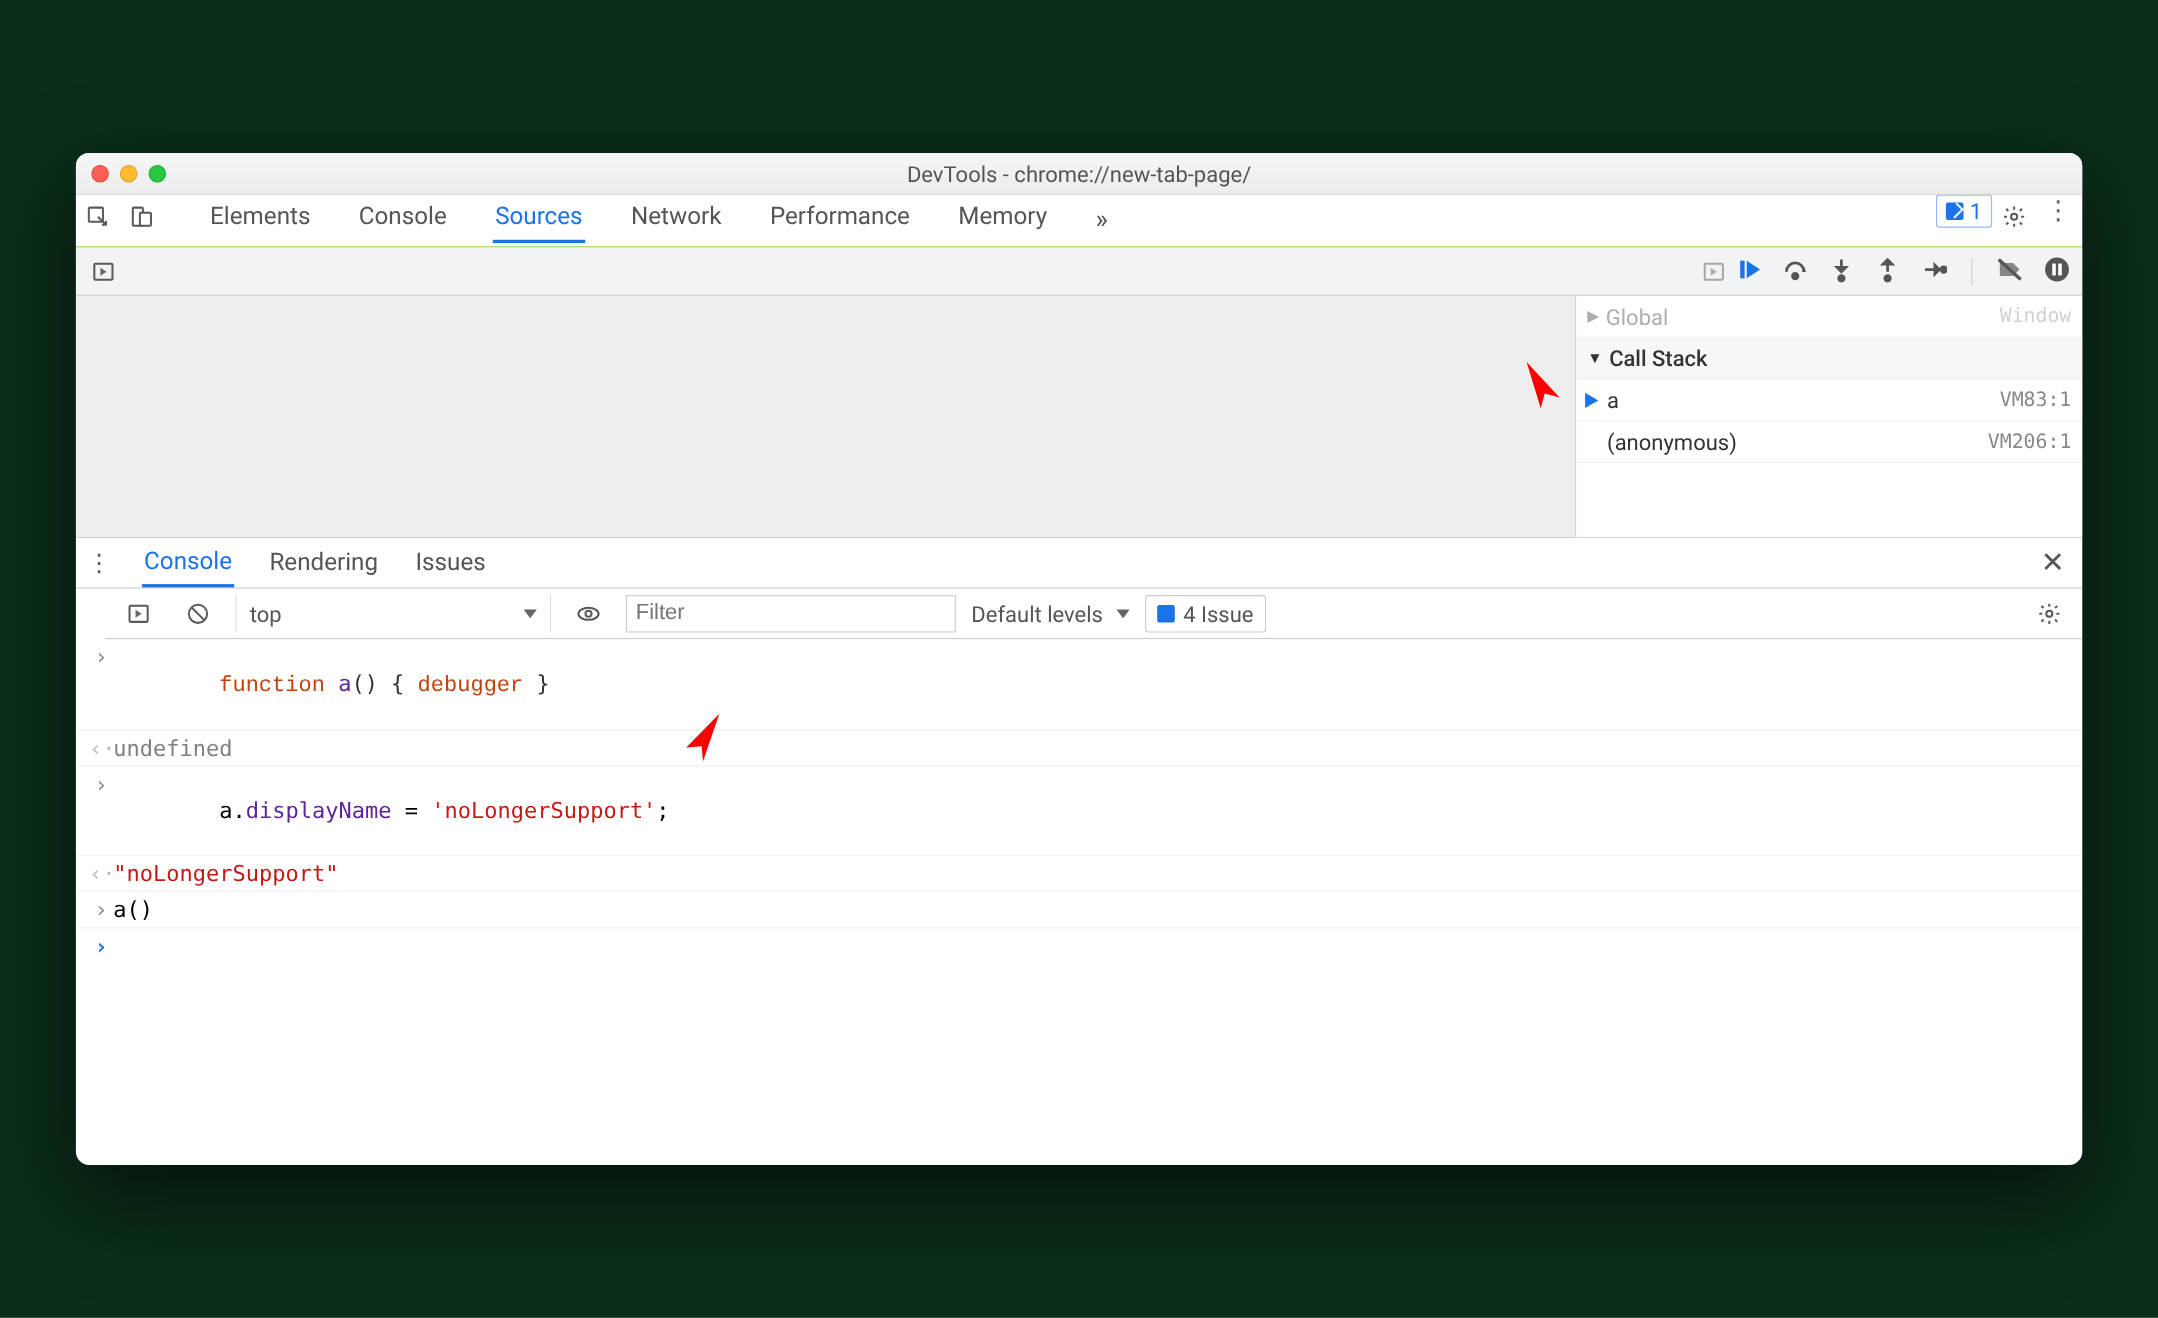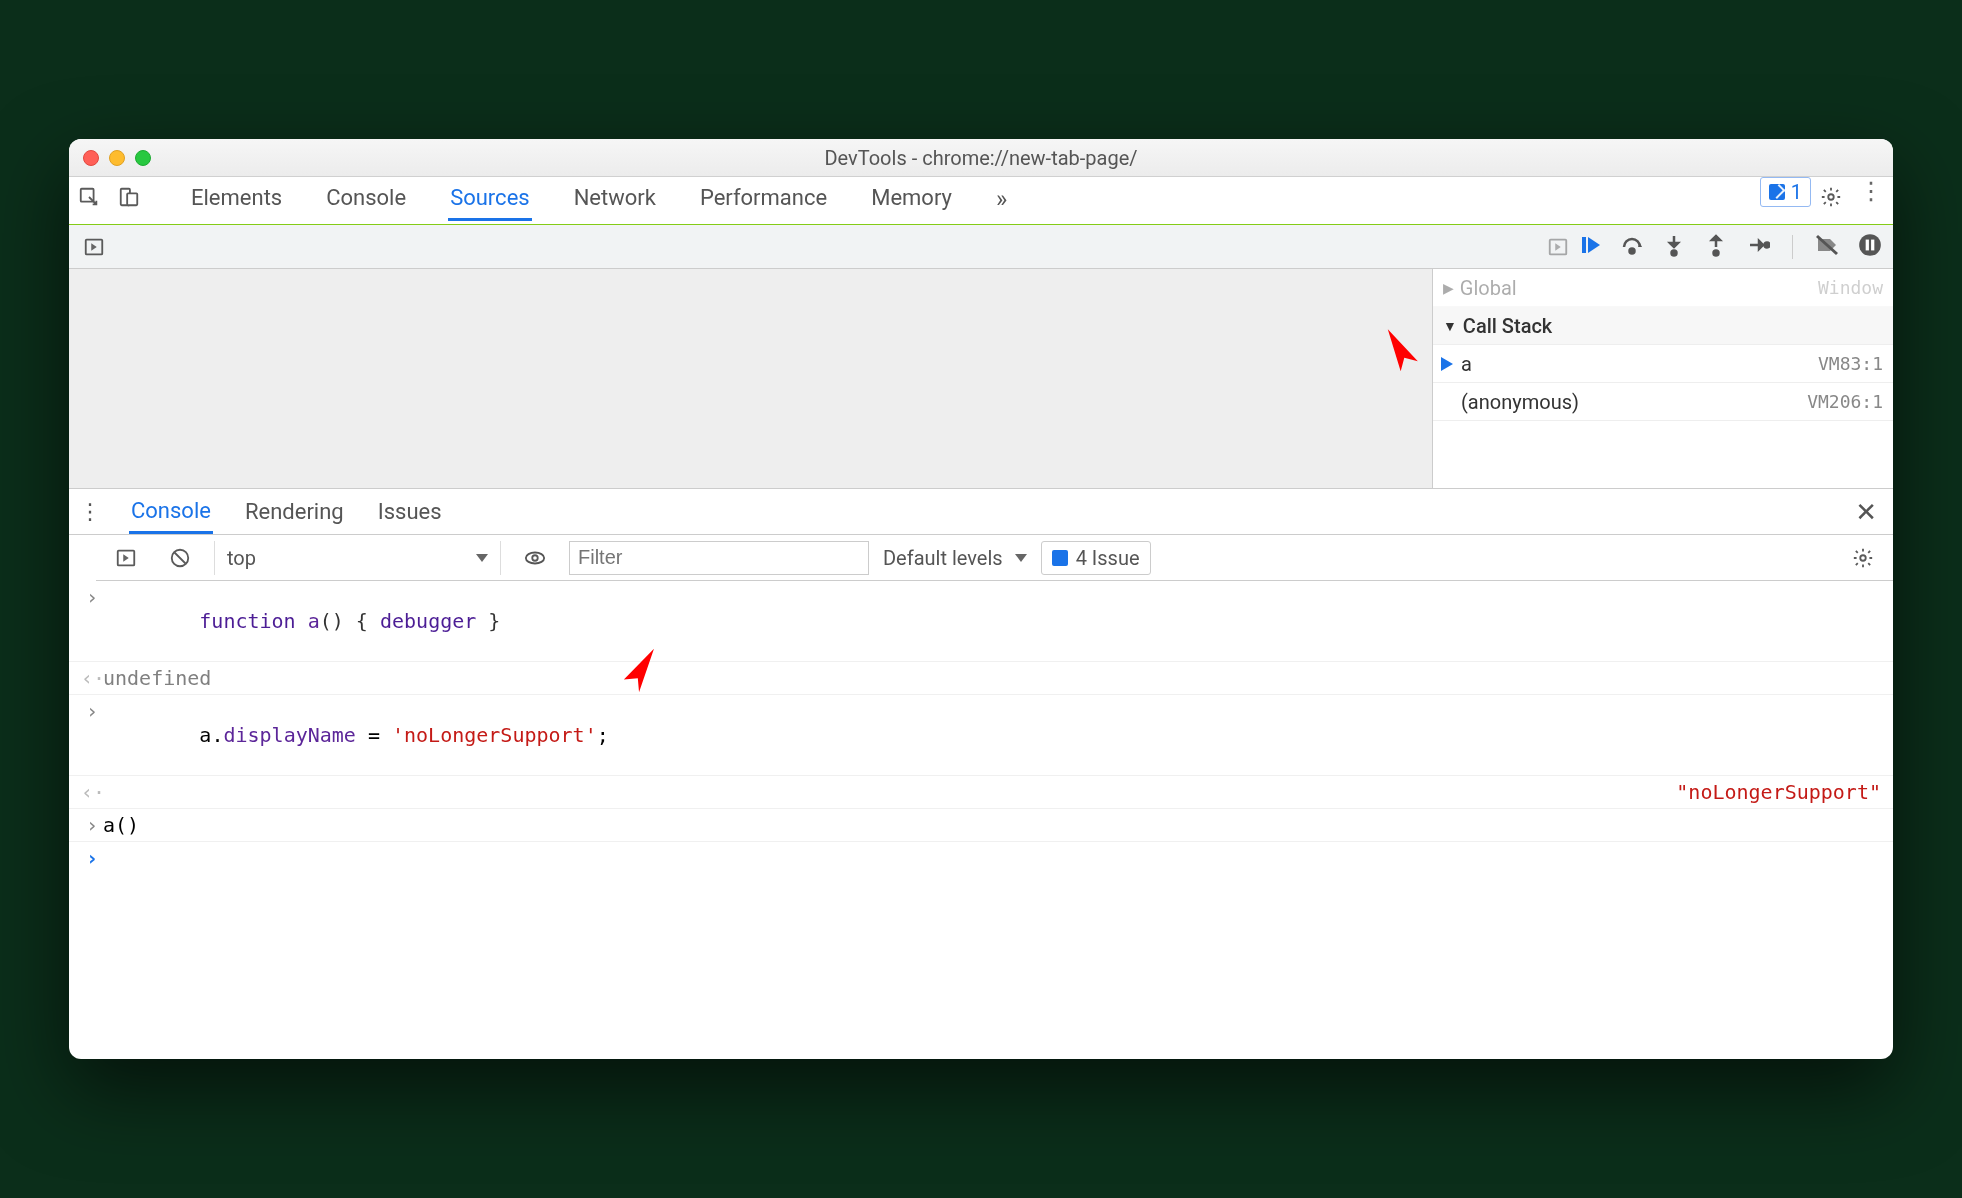--- a/index.html
+++ b/index.html
@@ -107,23 +107,23 @@
   .issues-btn { border:1px solid #ccc; border-radius:3px; padding:4px 10px; display:flex; align-items:center; gap:8px; font-size:20px; cursor:pointer;}
   .console-toolbar .spacer { flex:1;}
   
   .console-body { flex:1; overflow:auto; font-family: Menlo, Consolas, monospace; font-size:20px;}
   .console-line { display:flex; align-items:flex-start; padding:4px 12px; border-bottom:1px solid #f0f0f0; min-height:32px;}
   .console-line .gutter { width:22px; color:#888; flex-shrink:0; text-align:center;}
   .gutter.in { color:#888;}
   .gutter.out { color:#bbb;}
   .gutter.prompt { color:#1a73e8; font-weight:bold;}
   .console-line .content { flex:1; white-space:pre;}
-  .c-kw { color:#4c1d95;}
+  .c-kw { color:#c2410c;font-family:Liberation Mono, monospace;}
   .c-fn { color:#5c2699;}
-  .c-str { color:#c41a16;text-align:right;}
+  .c-str { color:#c41a16;}
   .c-punc { color:#333;}
   .c-prop { color:#5c2699;}
   .c-undef { color:#808080;}
   
   .red-arrow {
     position:absolute; pointer-events:none; z-index:100;
   }
   .red-arrow svg path { fill:#ff0000;}
   
   .dbg-icons { display:flex; gap:18px; align-items:center; padding-right:6px;}

